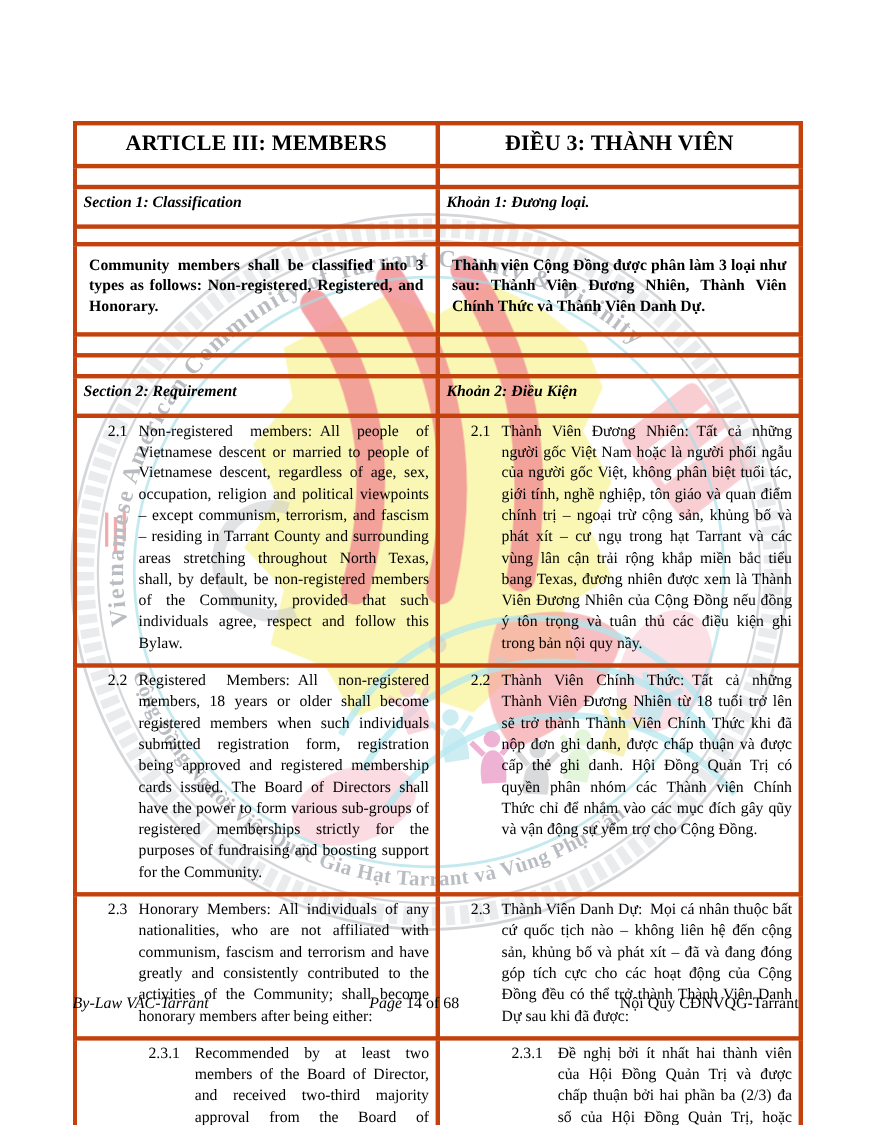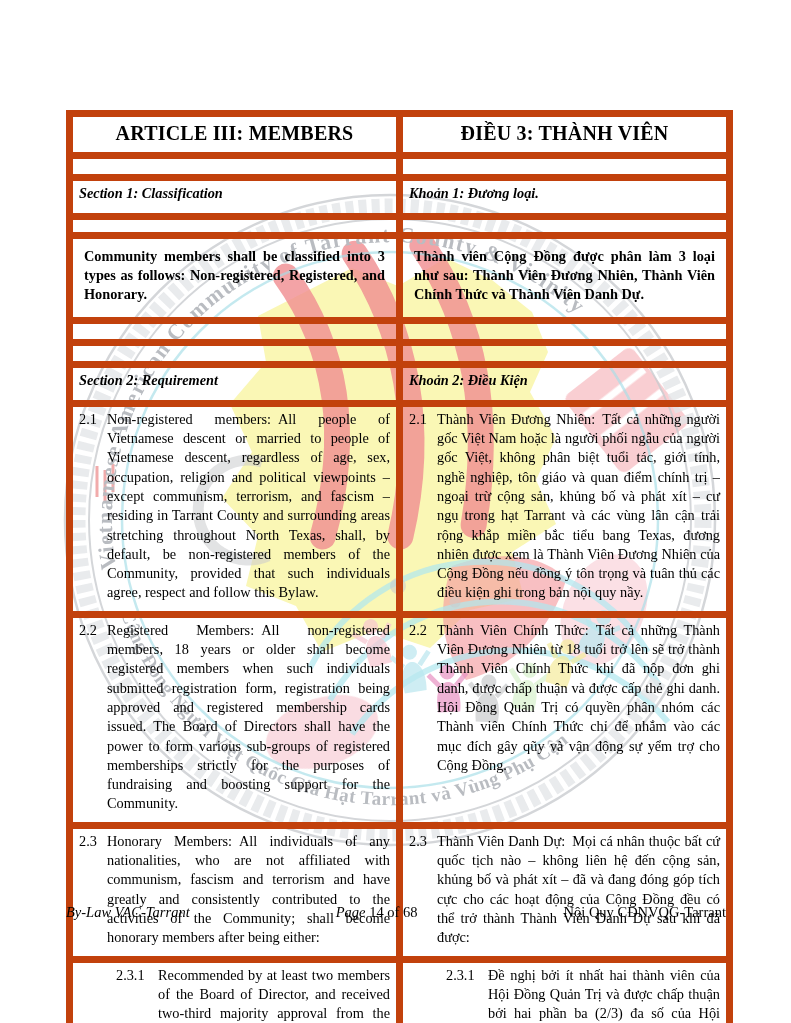--- a/index.html
+++ b/index.html
@@ -7,34 +7,34 @@
     position:relative;width:791px;height:1023px;background:#ffffff;
     margin:0 auto;overflow:hidden;
     font-family:"Liberation Serif","DejaVu Serif",serif;color:#000;
   }
   .watermark{position:absolute;left:0;top:0;width:791px;height:1023px;z-index:0;pointer-events:none;}
   table.doc{
     position:absolute;left:66px;top:110px;width:660px;z-index:1;
     border-collapse:collapse;table-layout:fixed;background:transparent;
   }
   table.doc td{
-    border:7px solid #c2410c;vertical-align:top;padding:2px 6px;
+    border:4px solid #c2410c;vertical-align:top;padding:2px 6px;
     font-size:14.3px;line-height:19.3px;
   }
   tr.r-head td{
     font-size:20px;font-weight:bold;text-align:center;
     padding:7px 4px 9px 4px;letter-spacing:0.2px;
   }
   tr.r-empty td{height:15px;padding:0;}
   tr.r-empty.small td{height:12px;}
   tr.r-section td{font-weight:bold;padding:3px 6px 9px 6px;font-style:italic;}
   tr.r-para td{padding:3px 6px 8px 6px;}
   p.just{margin:5px;text-align:justify;font-weight:bold;}
   .item{display:flex;align-items:flex-start;}
-  .item .num{flex:0 0 28px;}
+  .item .num{flex:0 0 28px;margin-left:22px;}
   .item p{flex:1;margin:0;text-align:justify;}
   .item.sub{margin-left:37px;}
   .item.sub .num{flex:0 0 42px;}
   tr.r-force p{text-align-last:justify;}
   .u{margin-right:7px;}
   .footer{
     position:absolute;left:66px;width:660px;top:904px;z-index:1;
     display:flex;justify-content:space-between;align-items:baseline;
     font-size:14.5px;
   }

